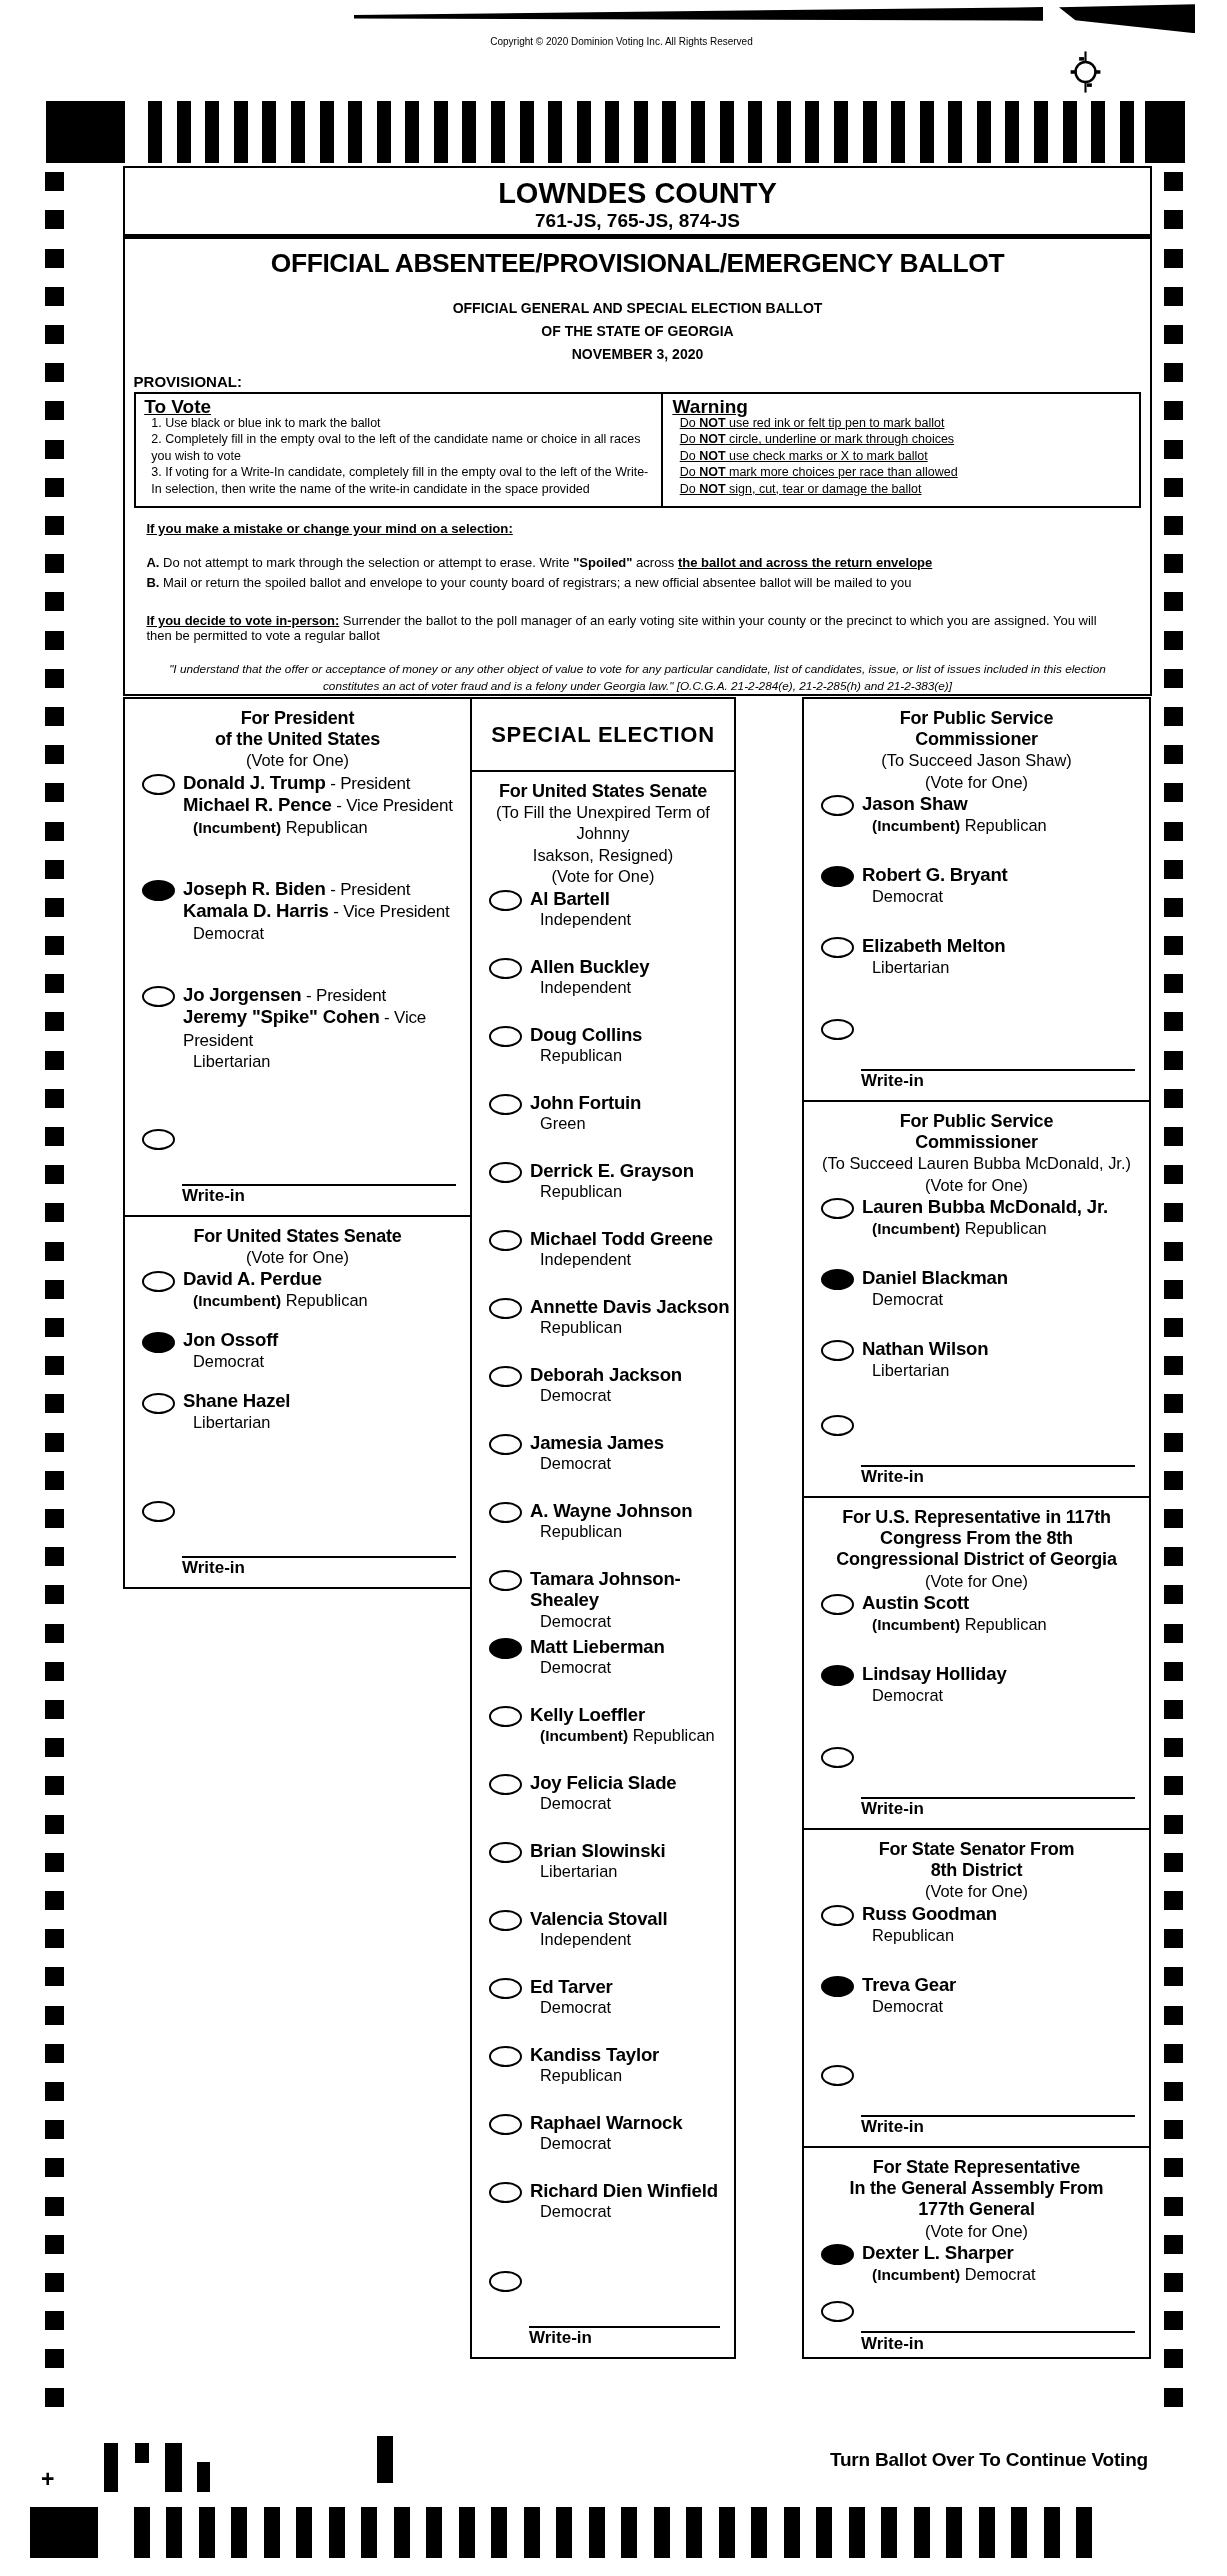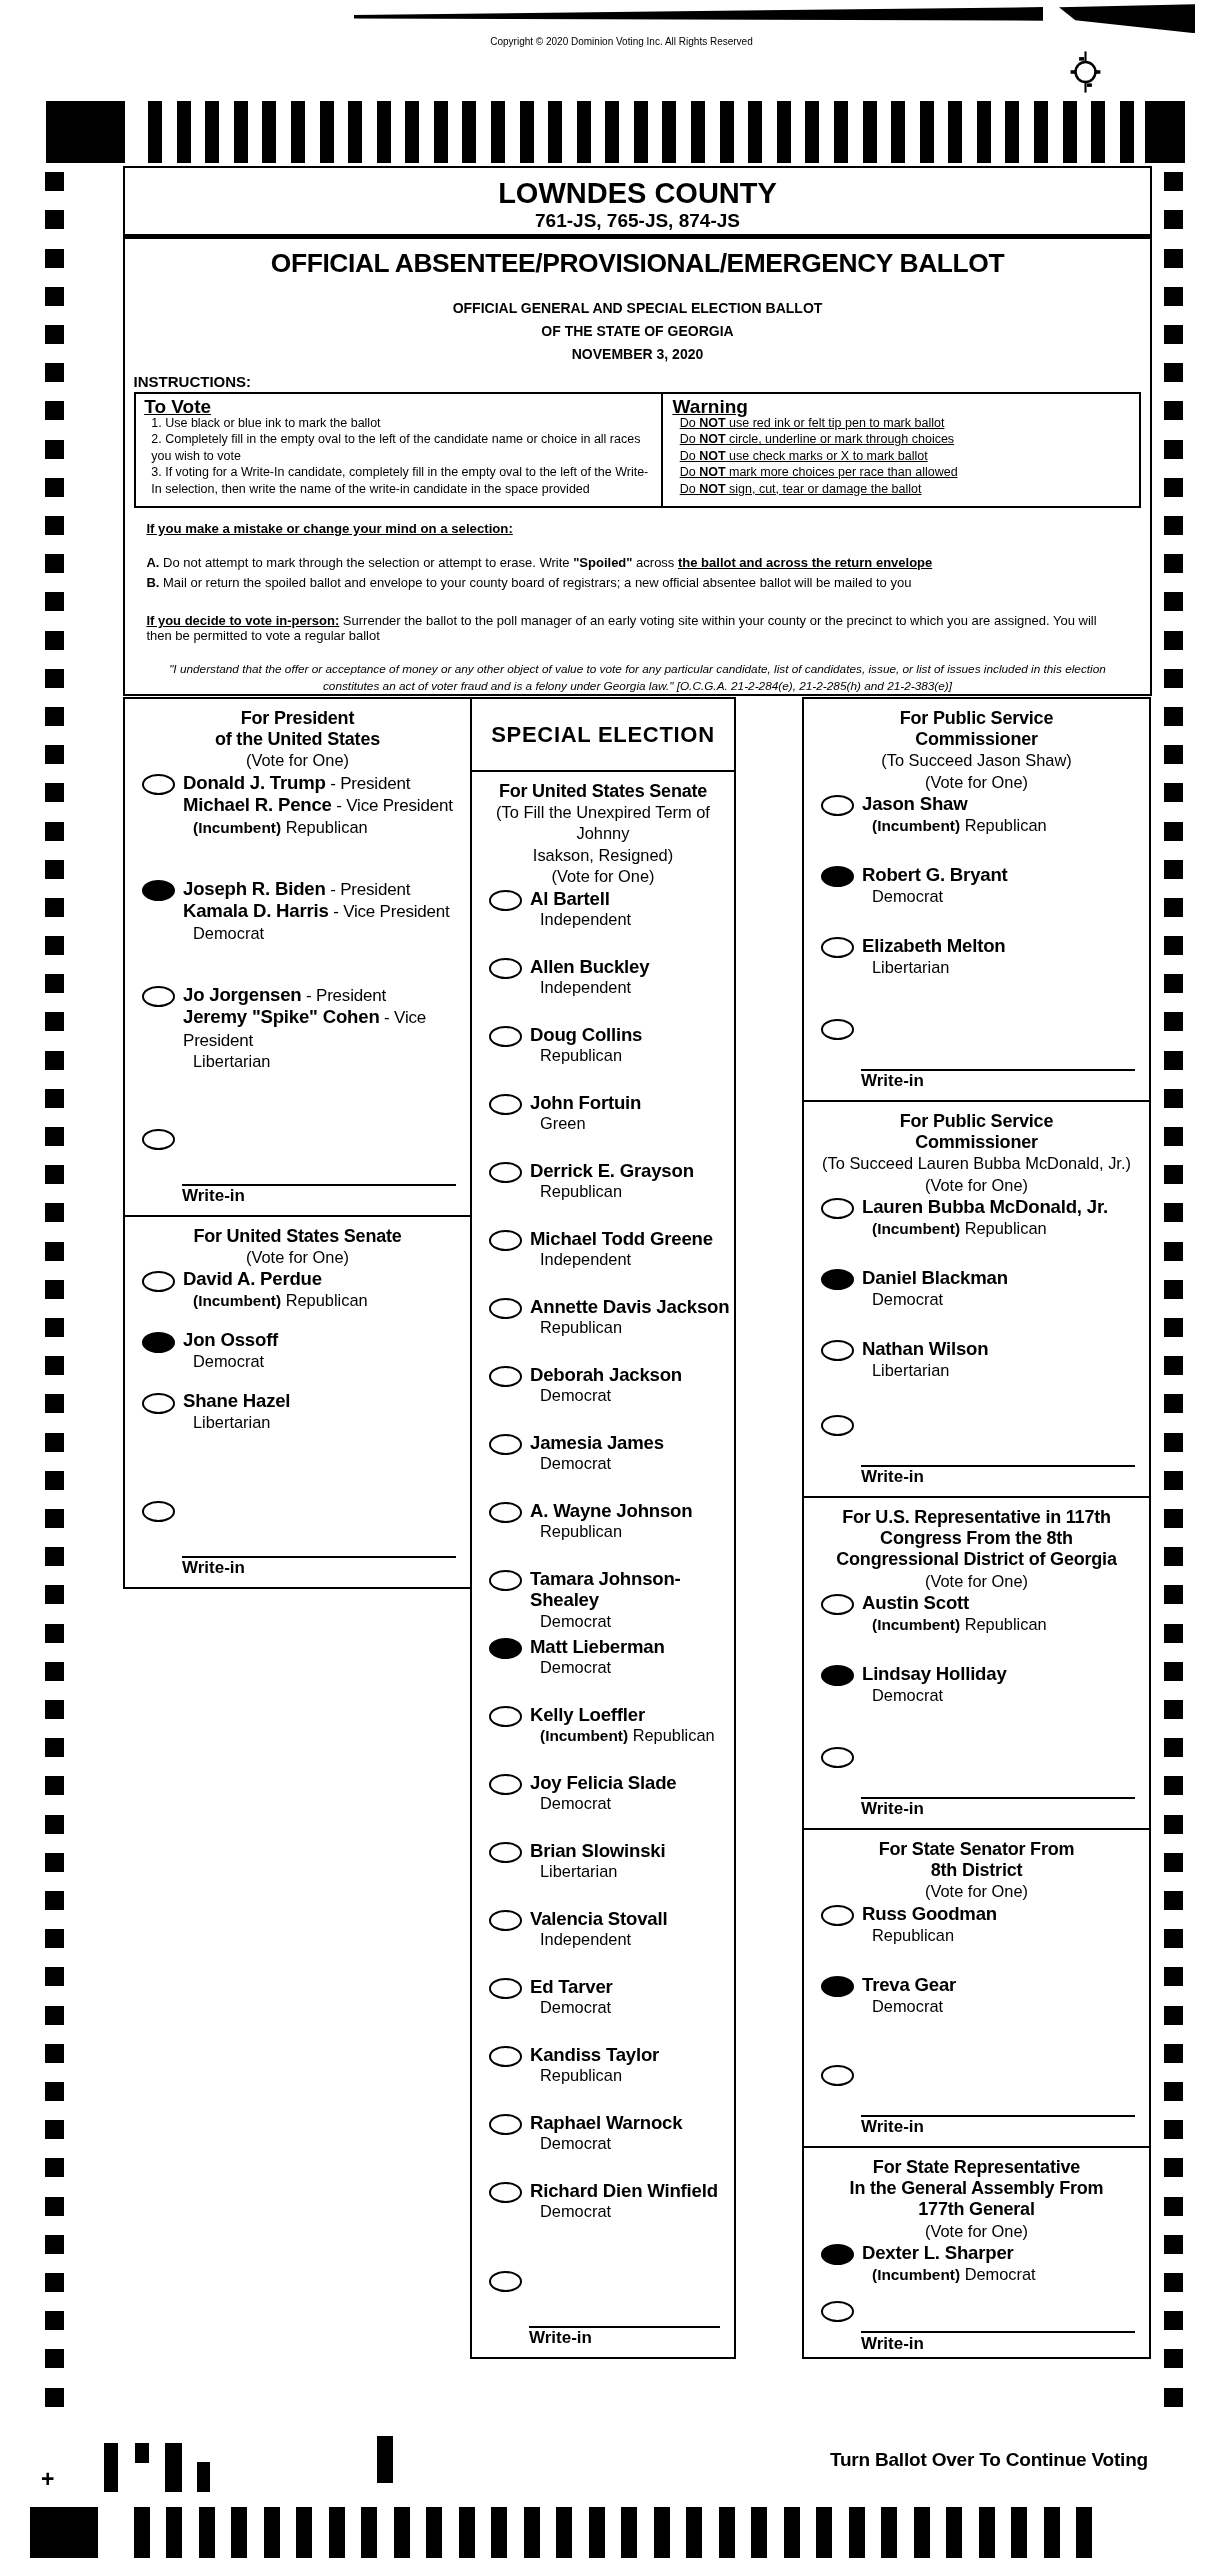--- a/index.html
+++ b/index.html
@@ -272,21 +272,21 @@
   <div id="county-box">
     <div class="county">LOWNDES COUNTY</div>
     <div class="codes">761-JS, 765-JS, 874-JS</div>
   </div>
   <div class="ballot-type">OFFICIAL ABSENTEE/PROVISIONAL/EMERGENCY BALLOT</div>
   <div class="election-lines">
     <div>OFFICIAL GENERAL AND SPECIAL ELECTION BALLOT</div>
     <div>OF THE STATE OF GEORGIA</div>
     <div>NOVEMBER 3, 2020</div>
   </div>
-  <div class="instr-label">INSTRUCTIONS:</div>
+  <div class="instr-label">PROVISIONAL:</div>
   <div class="tv-warn">
     <div class="cell-tovote">
       <div class="cell-title">To Vote</div>
       <div class="iv-item">1. Use black or blue ink to mark the ballot</div>
       <div class="iv-item">2. Completely fill in the empty oval to the left of the candidate name or choice in all races you wish to vote</div>
       <div class="iv-item">3. If voting for a Write-In candidate, completely fill in the empty oval to the left of the Write-In selection, then write the name of the write-in candidate in the space provided</div>
     </div>
     <div class="cell-warn">
       <div class="cell-title">Warning</div>
       <div class="iv-item">Do <span class="bu">NOT</span> use red ink or felt tip pen to mark ballot</div>

